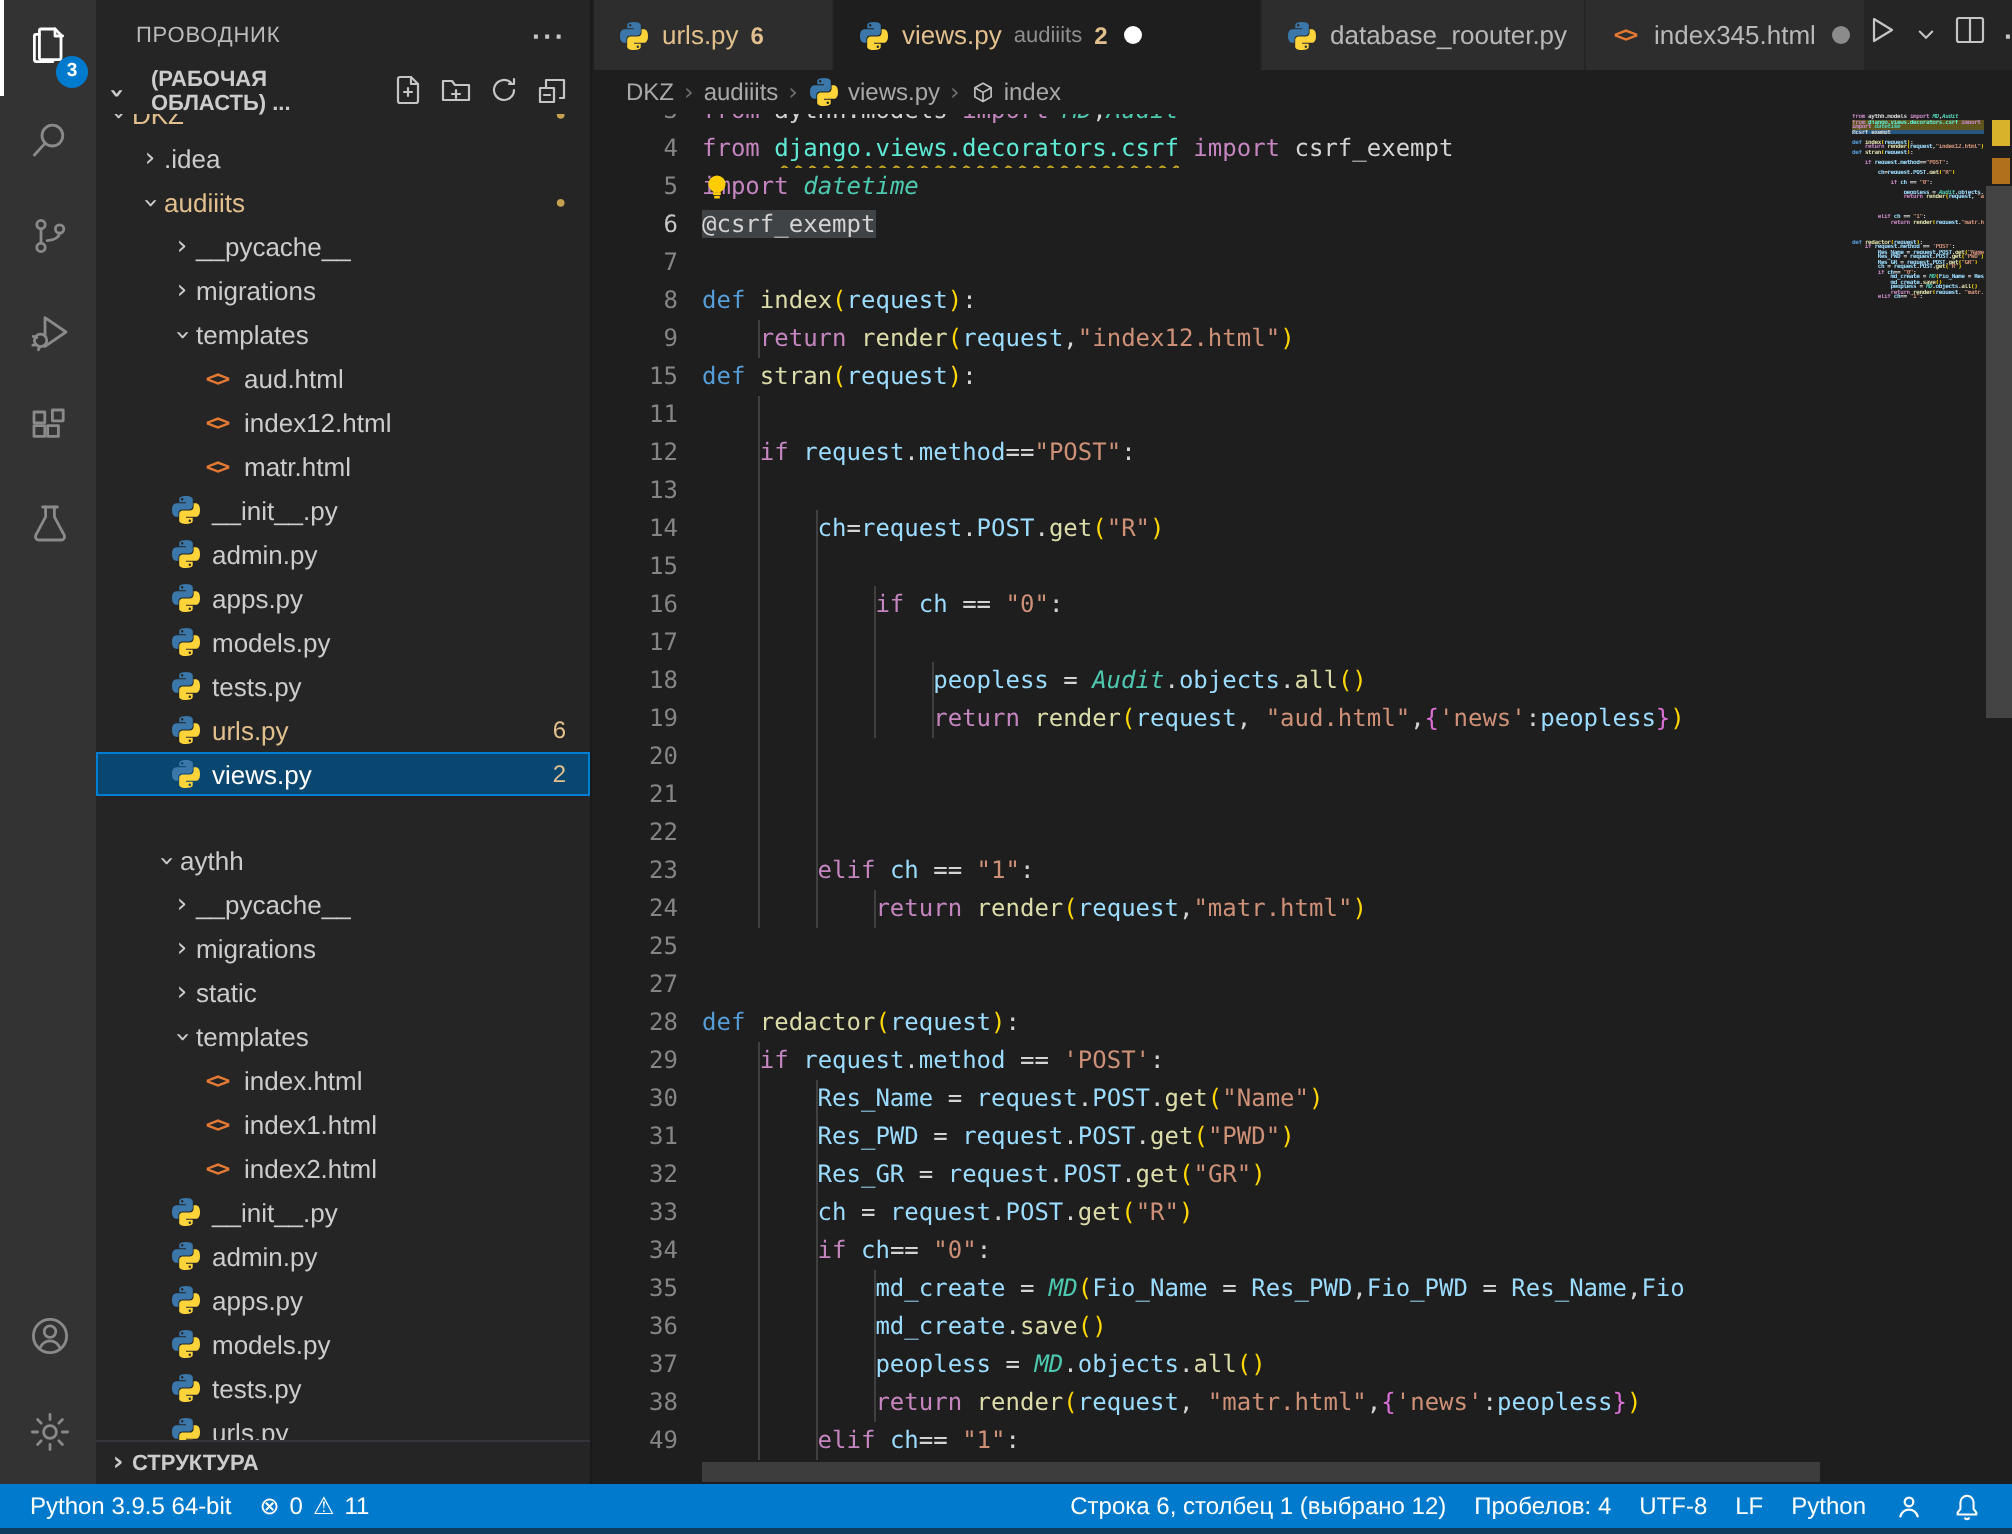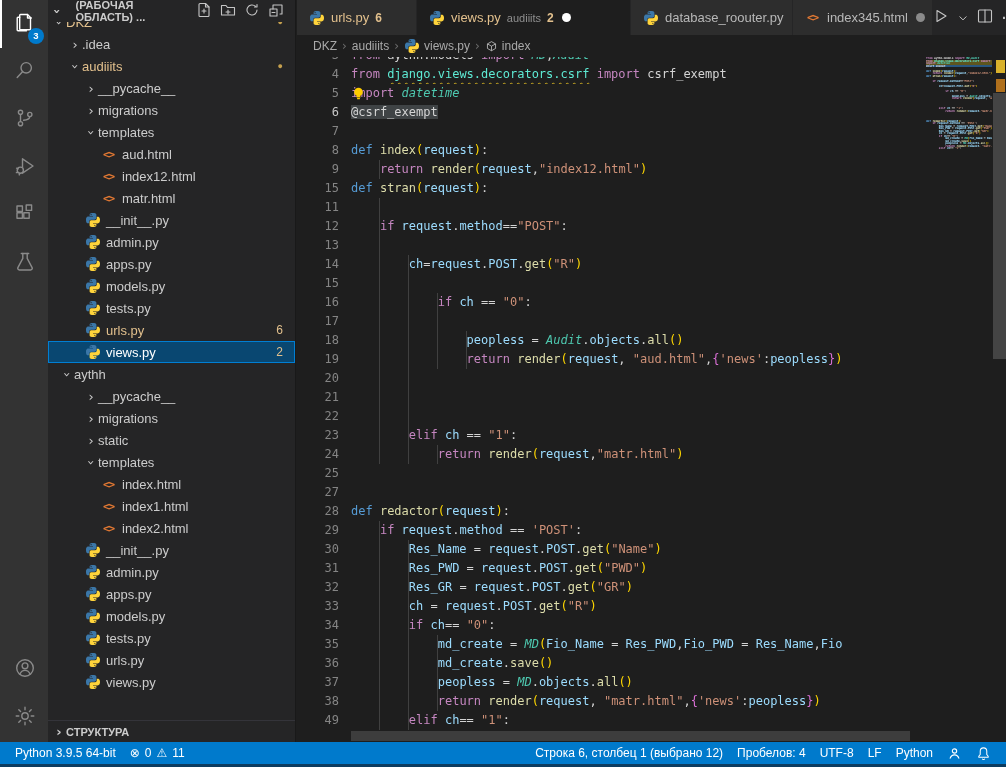--- a/index.html
+++ b/index.html
@@ -175,20 +175,24 @@
         <div class="ab-item">
           <span><svg width="24" height="24" viewBox="0 0 24 24" fill="none" stroke="currentColor" stroke-width="1.4" stroke-linecap="round" stroke-linejoin="round">
               <circle cx="12" cy="12" r="3.2"></circle>
               <path d="M12 3.2v2.6M12 18.2v2.6M3.2 12h2.6M18.2 12h2.6M5.8 5.8l1.8 1.8M16.4 16.4l1.8 1.8M18.2 5.8l-1.8 1.8M7.6 16.4l-1.8 1.8"></path>
             </svg></span>
         </div>
       </div>
   </div>
 
   <div id="sidebar">
+    <div class="sb-header">
+      <span>ПРОВОДНИК</span>
+      <span class="sb-more">···</span>
+    </div>
     <div class="sb-section">
       <span class="chev open">›</span>
       <span>(РАБОЧАЯ ОБЛАСТЬ) ...</span>
       <span class="sb-actions" id="sb-actions">
           <span class="act-btn">
             <span><svg width="16" height="16" viewBox="0 0 16 16" fill="none" stroke="currentColor" stroke-width="1.1" stroke-linecap="round" stroke-linejoin="round">
                 <path d="M9.5 1.5H4a1 1 0 0 0-1 1v11a1 1 0 0 0 1 1h8a1 1 0 0 0 1-1V5z"></path>
                 <path d="M9.5 1.5V5H13"></path>
                 <path d="M6 9h4M8 7v4"></path>
               </svg></span>
@@ -310,21 +314,21 @@
         </div>
         <div class="trow sel" style="padding-left: 36px;">
           <span class="ficon">
             <svg width="16" height="16" viewBox="0 0 32 32">
               <use href="#pyico"></use>
             </svg>
           </span>
           <span class="t-label">views.py</span>
           <span class="t-right t-badge">2</span>
         </div>
-        <div class="trow" style="padding-left: 12px;">
+        <div class="trow" style="padding-left: 28px; margin-top: 21px;">
           <span class="chev open">›</span>
           <span class="t-label">aythh</span>
         </div>
         <div class="trow" style="padding-left: 36px;">
           <span class="chev">›</span>
           <span class="t-label">__pycache__</span>
         </div>
         <div class="trow" style="padding-left: 36px;">
           <span class="chev">›</span>
           <span class="t-label">migrations</span>

